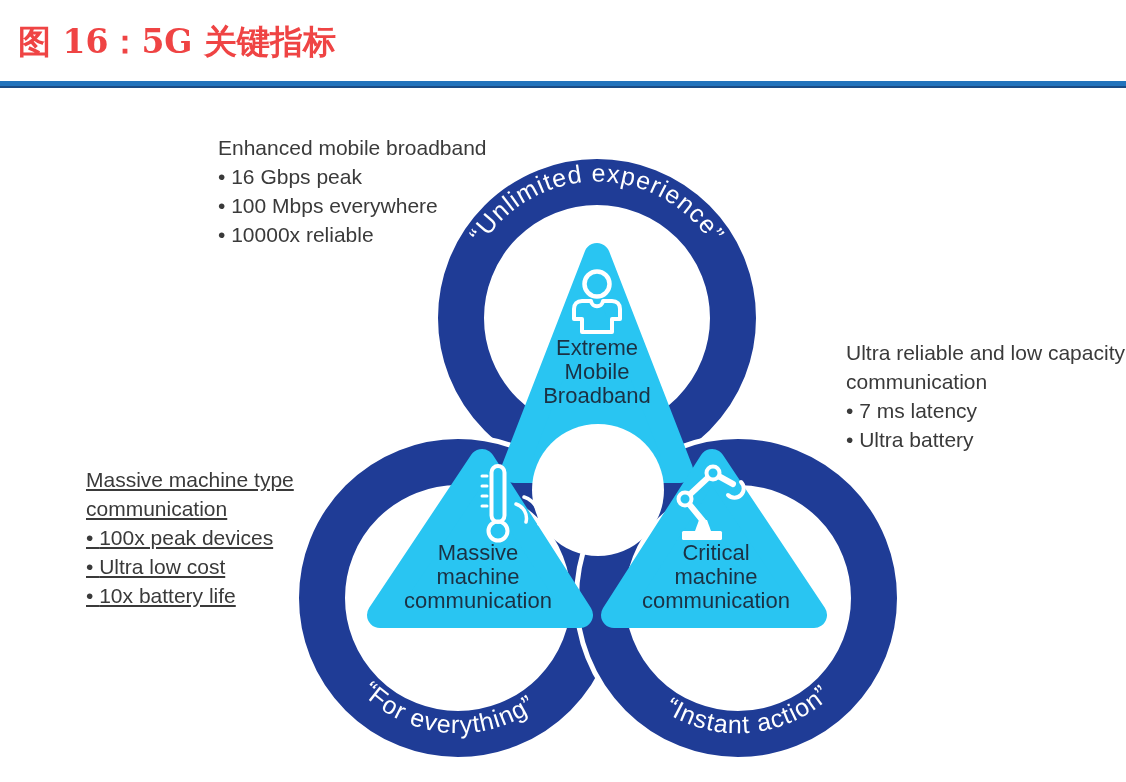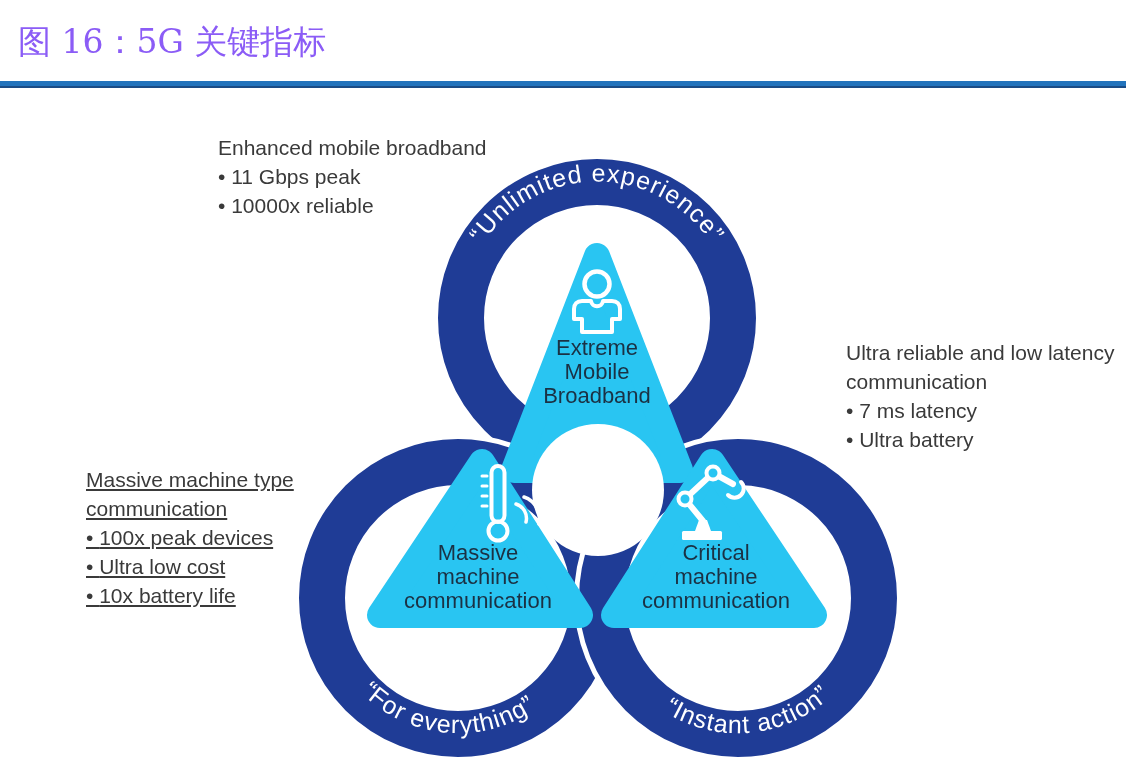--- a/index.html
+++ b/index.html
@@ -1,43 +1,44 @@
 <!DOCTYPE html>
 <html><head>
 <meta charset="utf-8">
 <style>
   html,body{margin:0;padding:0;background:#ffffff;}
   .page{position:relative;width:1126px;height:782px;background:#ffffff;overflow:hidden;
         font-family:"Liberation Sans",sans-serif;}
   .fig-title{position:absolute;left:18px;top:20px;font-family:"DejaVu Serif","Liberation Serif",serif;
-             font-weight:normal;font-size:33px;color:#8b5cf6;white-space:nowrap;}
+             font-weight:bold;font-size:33px;color:#ef4444;white-space:nowrap;}
   .divider{position:absolute;left:0;top:81px;width:1126px;height:5px;background:#2273BC;
            border-bottom:2px solid #1A4C86;}
   .diagram-svg{position:absolute;left:0;top:0;}
   .ann{position:absolute;color:#3A3A3A;font-size:21px;line-height:29px;}
   .ann .bullet::before{content:"• ";}
   .curved{fill:#ffffff;font-size:25px;letter-spacing:1px;font-family:"Liberation Sans",sans-serif;}
   .tri-label{fill:#1B3144;font-size:22px;text-anchor:middle;font-family:"Liberation Sans",sans-serif;}
 </style>
 </head>
 <body>
 
 <div class="page">
 
   <div class="fig-title">图 16：5G 关键指标</div>
   <div class="divider"></div>
 
   <div class="ann" style="left:218px;top:133px;width:300px;">
     <div>Enhanced mobile broadband</div>
-    <div class="bullet">11 Gbps peak</div>
+    <div class="bullet">16 Gbps peak</div>
+    <div class="bullet">100 Mbps everywhere</div>
     <div class="bullet">10000x reliable</div>
   </div>
 
   <div class="ann" style="left:846px;top:338px;width:280px;">
-    <div>Ultra reliable and low latency communication</div>
+    <div>Ultra reliable and low capacity communication</div>
     <div class="bullet">7 ms latency</div>
     <div class="bullet">Ultra battery</div>
   </div>
 
   <div class="ann" style="left:86px;top:465px;width:220px;text-decoration:underline;">
     <div>Massive machine type communication</div>
     <div class="bullet">100x peak devices</div>
     <div class="bullet">Ultra low cost</div>
     <div class="bullet">10x battery life</div>
   </div>

